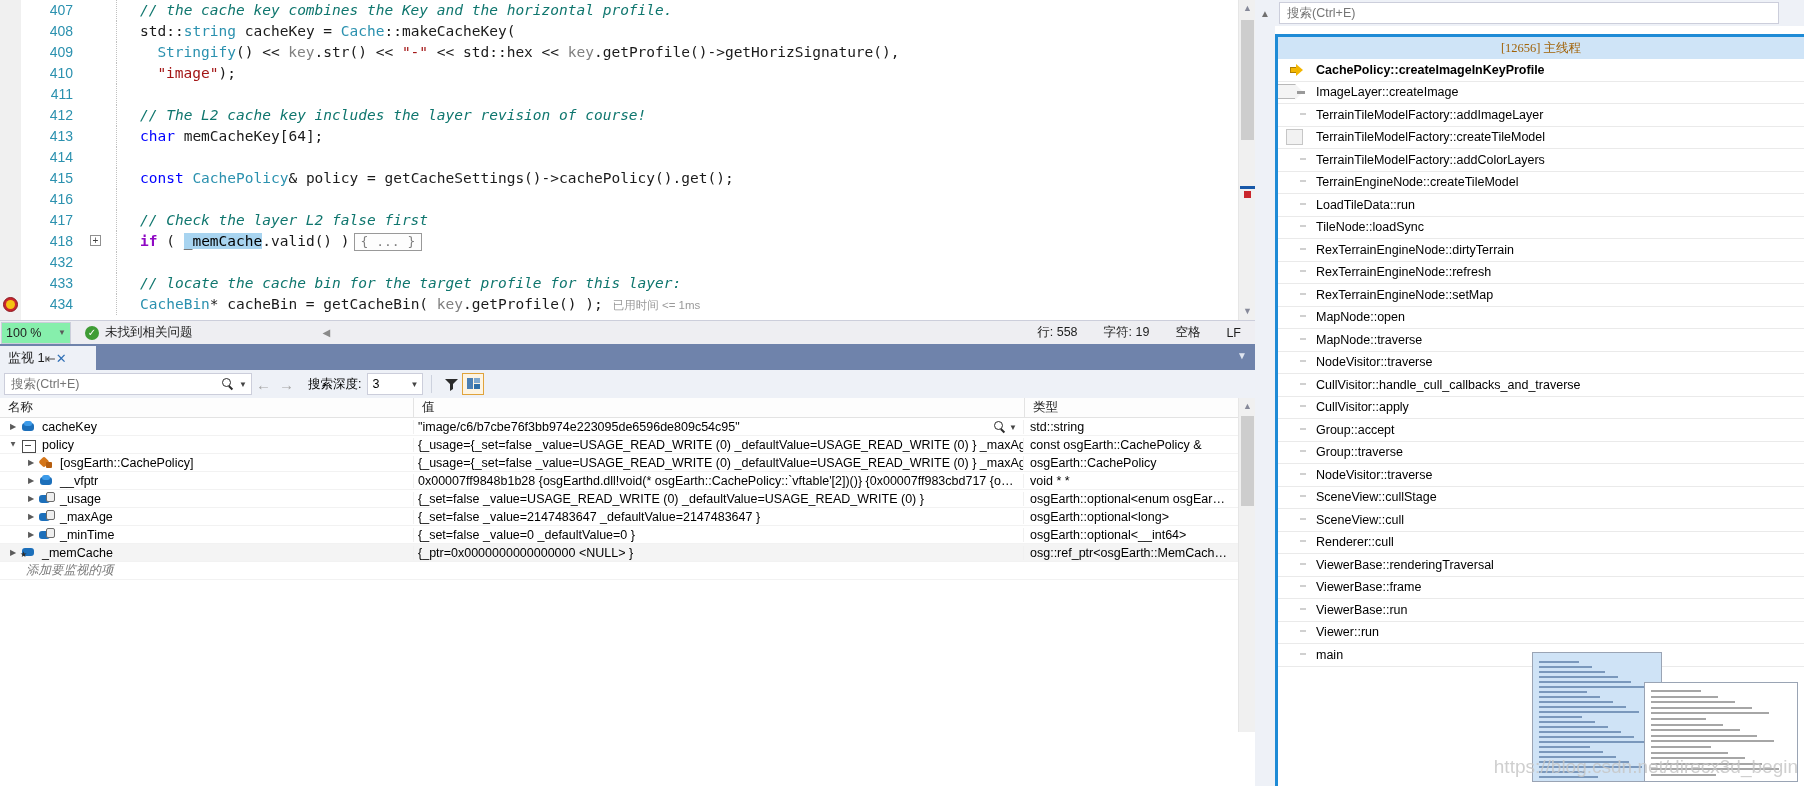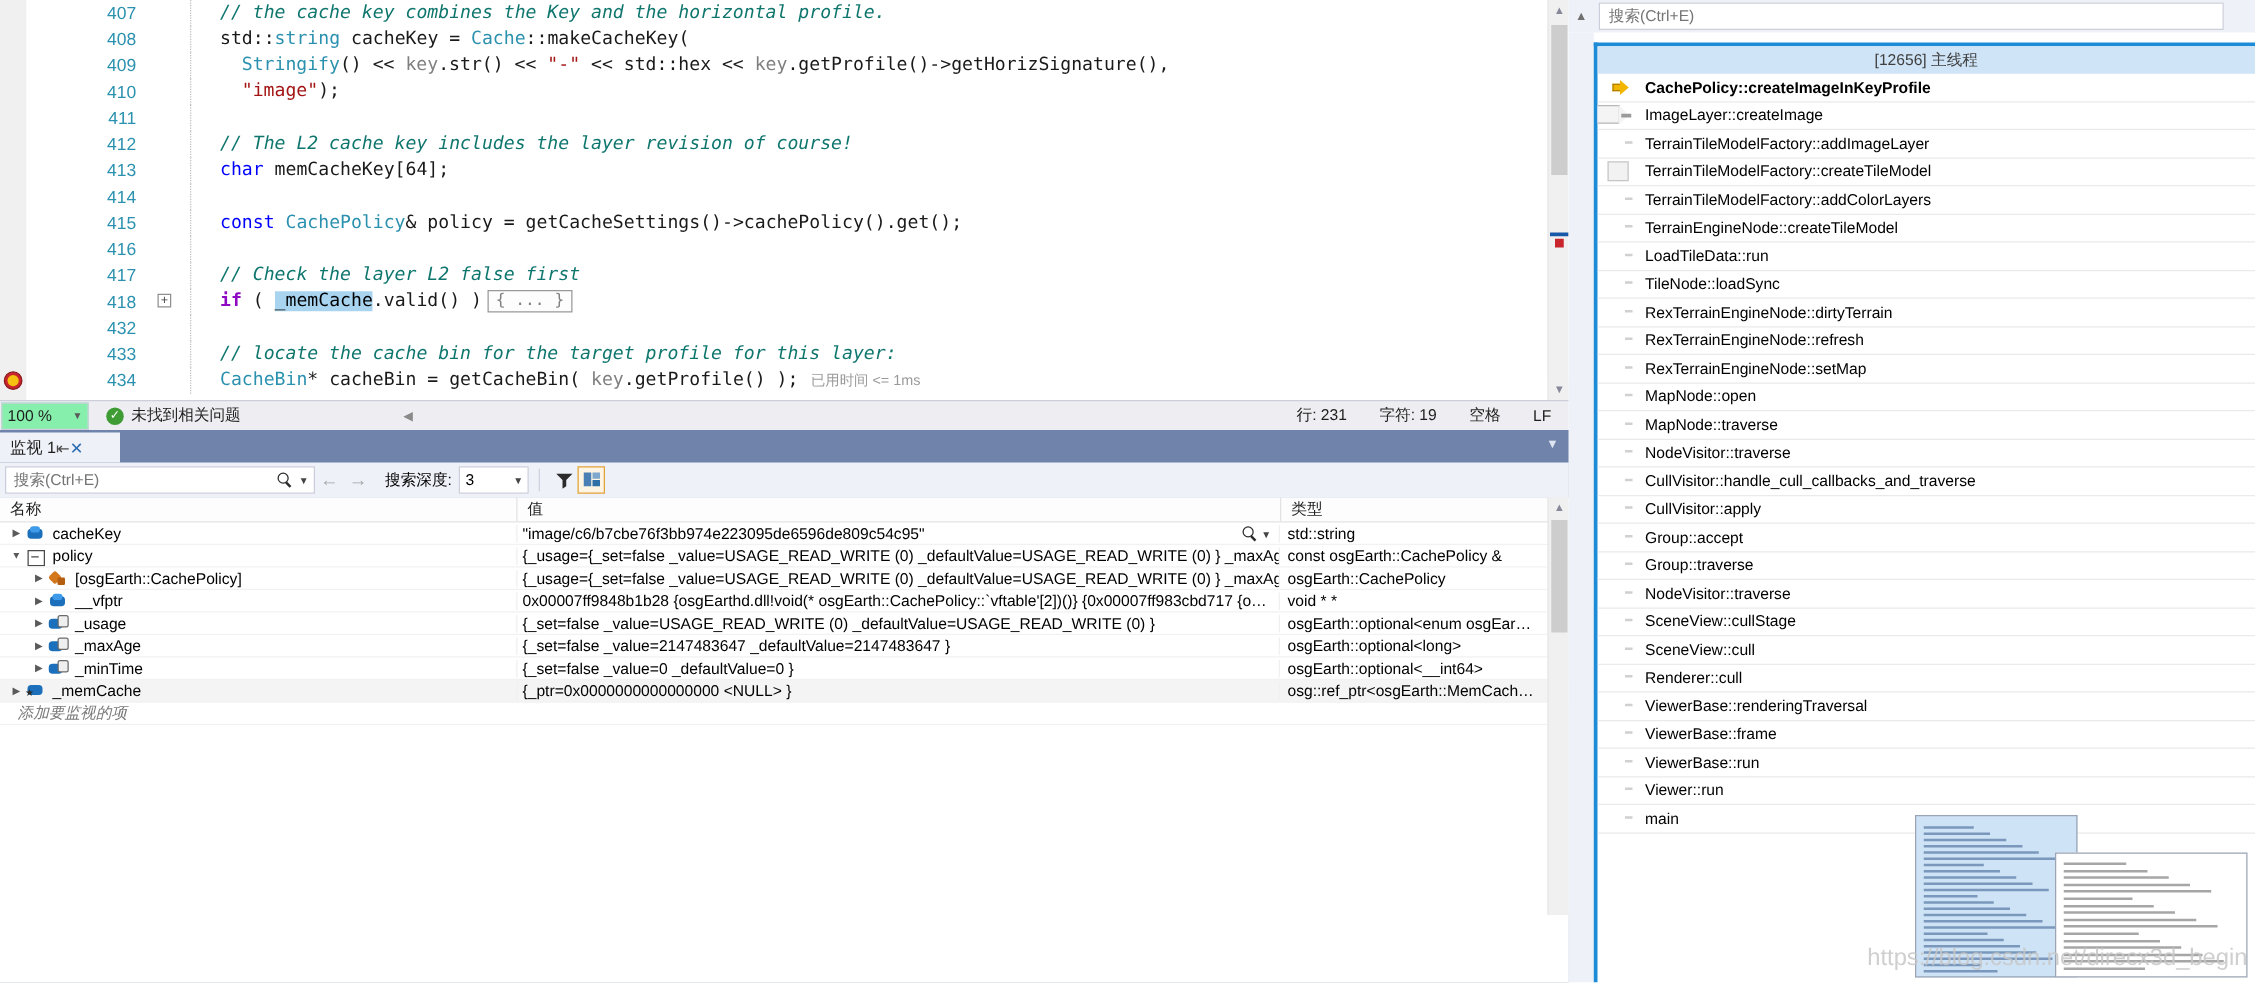--- a/index.html
+++ b/index.html
@@ -31,21 +31,20 @@
     border-radius: 50%; background: #c9252c; border: 1px solid #8a1a20;
   }
   #breakpoint-glyph .bp-inner {
     position: absolute; left: 3px; top: 3px; width: 9px; height: 9px;
     border-radius: 50%; background: #f5c211;
   }
   #code-rows {
     position: absolute; left: 0; top: 0; width: 1232px; height: 320px;
     font-family: "DejaVu Sans Mono", monospace;
     font-size: 14.5px;
-    padding-left: 36px;
   }
   .code-row { position: relative; height: 21px; line-height: 21px; white-space: pre; }
   .ln {
     position: absolute; left: 21px; width: 52px; text-align: right;
     color: #2b91af; font-family: "Liberation Sans", sans-serif; font-size: 14px;
   }
   .outline-col {
     position: absolute; left: 86px; width: 22px; height: 21px;
   }
   .outline-box {
@@ -261,21 +260,21 @@
   }
   .ico.refptr::after {
     content: "★"; position: absolute; left: 0px; top: 5px; font-size: 8px;
     color: #2b2b2b;
   }
   .val-search {
     position: absolute; right: 6px; top: 1px; display: flex; align-items: center; gap: 2px;
   }
   #watch-add-row {
     position: relative; height: 18px; display: flex; align-items: center;
-    font-style: italic; color: #7a7a7a; font-size: 12.5px; padding-left: 14px;
+    font-style: italic; color: #7a7a7a; font-size: 12.5px; padding-left: 26px;
     border-bottom: 1px solid #f2f2f2;
   }
   #grid-vscroll {
     position: absolute; right: 0; top: 0; width: 17px; height: 334px;
     background: #f0f0f0; border-left: 1px solid #e6e6e6;
   }
   #grid-vscroll .vs-thumb {
     position: absolute; left: 2px; top: 18px; width: 13px; height: 90px; background: #cdcdcd;
   }
   #watch-bottom-fill {
@@ -307,21 +306,21 @@
     position: absolute; left: 0; top: 26px; width: 20px; height: 760px; background: #eef1f7;
   }
   #cs-frame {
     position: absolute; left: 20px; top: 34px; width: 529px; height: 752px;
     border: 3px solid #1e8bd6; border-right: none; border-bottom: none;
     background: #fff; overflow: hidden;
   }
   #cs-thread-header {
     position: relative; height: 22px; background: #cfe4f7;
     display: flex; align-items: center; justify-content: center;
-    font-size: 12.5px; color: #404040;
+    font-size: 12.5px; color: #a16207; font-family: Liberation Serif, serif;
   }
   .cs-row {
     position: relative; height: 22.5px; display: flex; align-items: center;
     border-bottom: 1px solid #eaeaea; font-size: 12.5px; padding-left: 6px;
   }
   .cs-gutter { width: 32px; flex: 0 0 32px; position: relative; height: 22px; }
   .cs-row.current { font-weight: bold; }
   .cs-arrow {
     position: absolute; left: 6px; top: 5px; width: 13px; height: 12px;
   }
@@ -413,21 +412,21 @@
     <div id="zoom-combo">
       <span>100 %</span>
       <span class="caret">▼</span>
     </div>
     <div id="issue-status">
       <span class="ok-circle">✓</span>
       <span>未找到相关问题</span>
     </div>
     <div id="issue-splitter">◀</div>
     <div id="status-right">
-      <span>行: 231</span>
+      <span>行: 558</span>
       <span>字符: 19</span>
       <span>空格</span>
       <span>LF</span>
     </div>
   </div>
 
   <div id="watch-window">
     <div id="watch-tabstrip">
       <div id="watch-tab">
         <span>监视 1</span>

